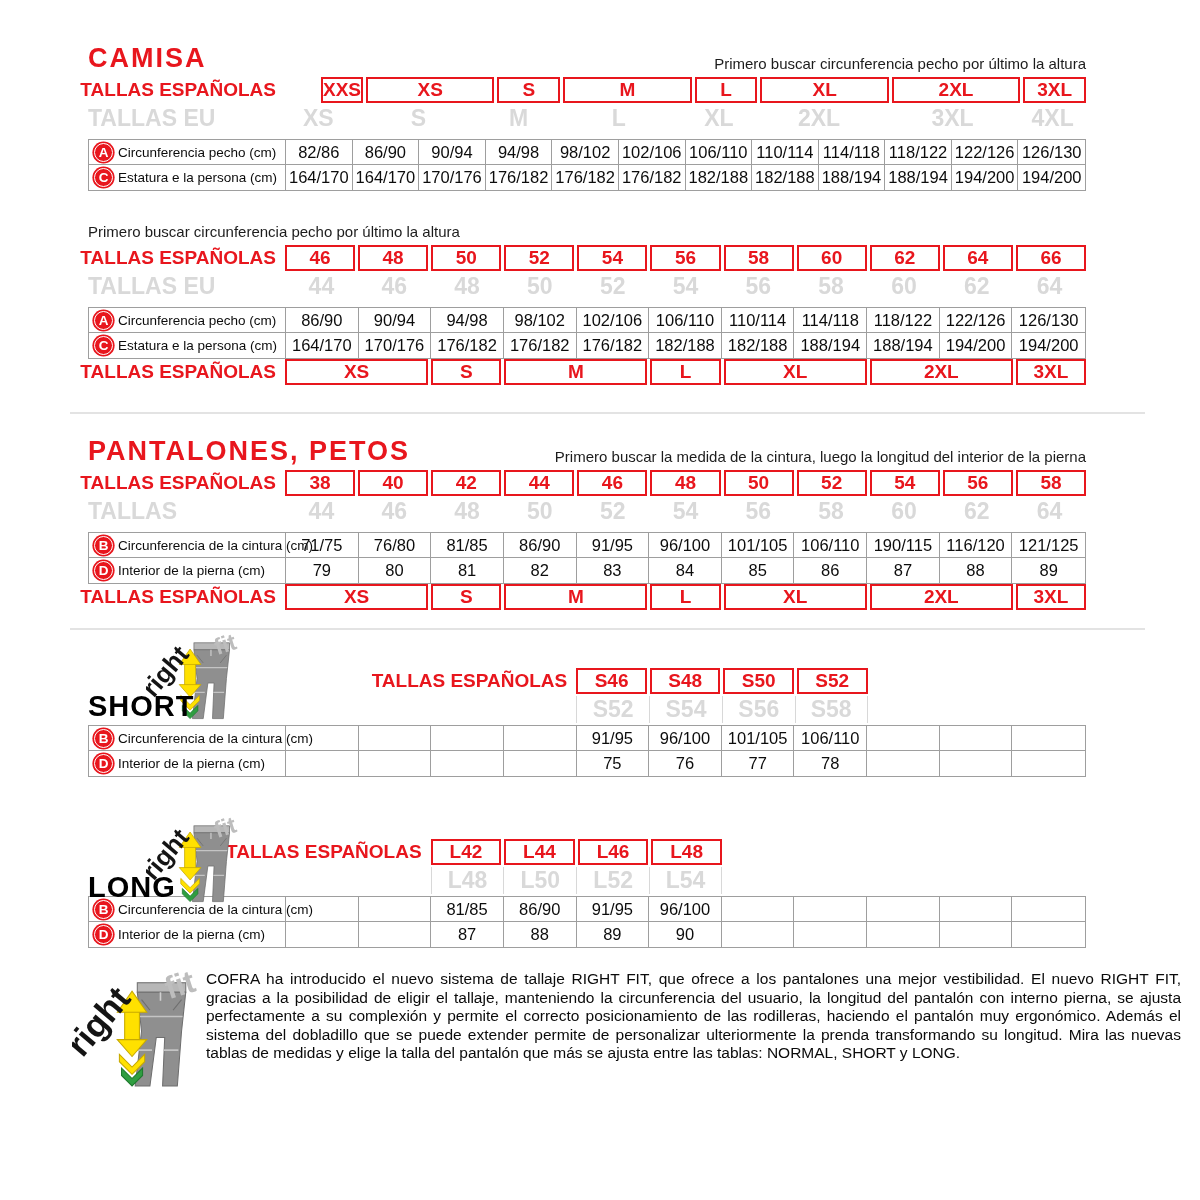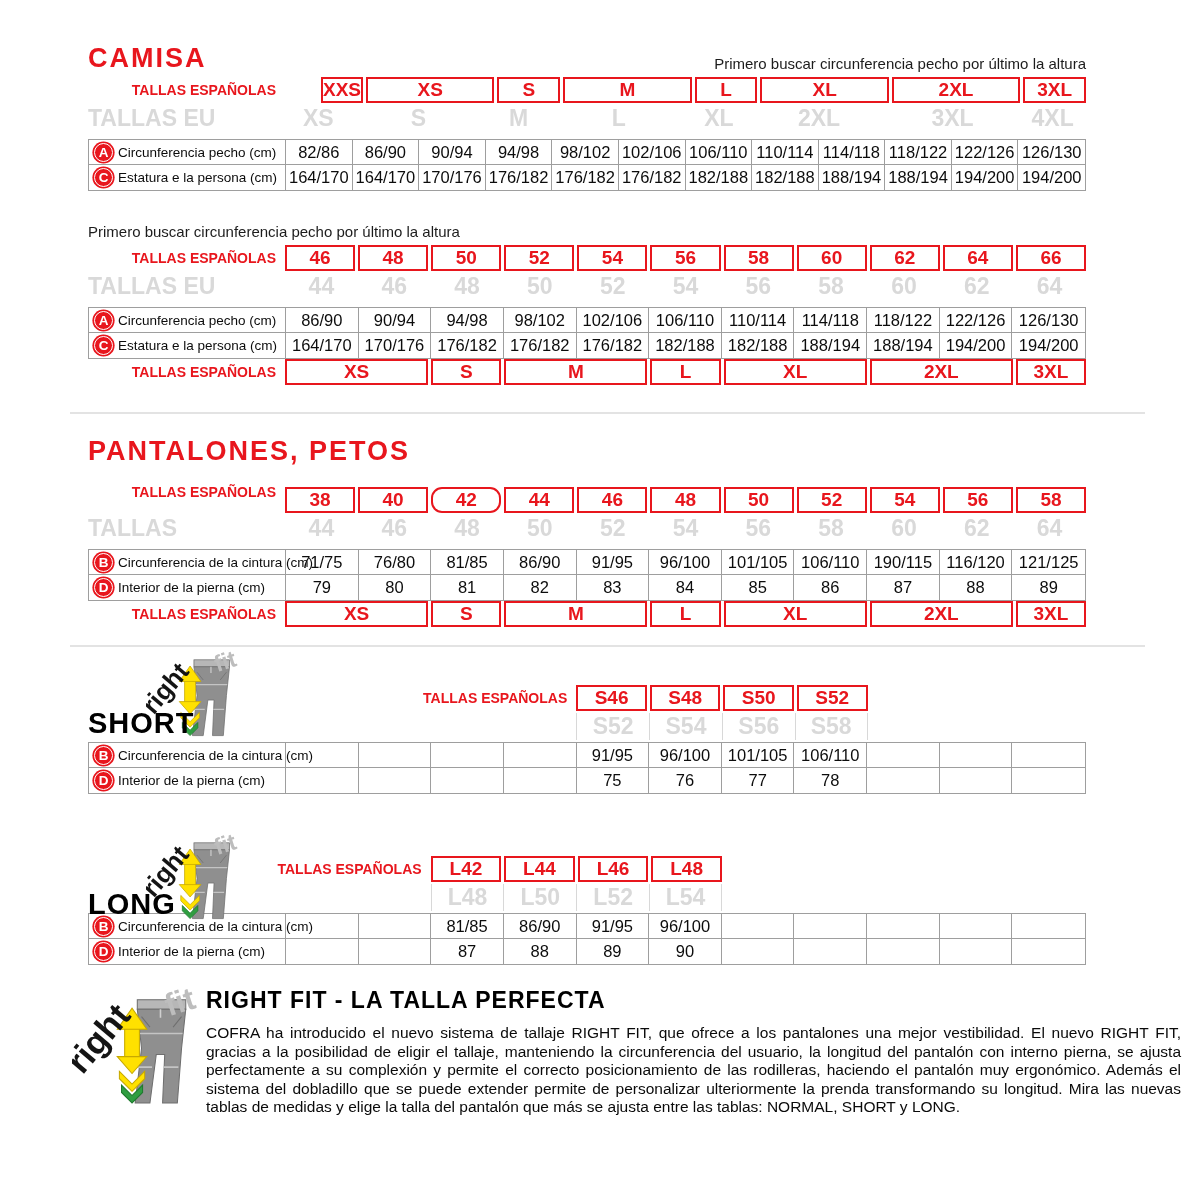--- a/index.html
+++ b/index.html
@@ -11,21 +11,21 @@
   .page{position:relative; width:1200px; height:1200px; background:#fff;}
   .content{margin-left:88px; width:998px;}
 
   
   .titlebar{display:flex; justify-content:space-between; align-items:flex-end; height:30px; margin-bottom:3px;}
   .sec-title{font-size:27px; font-weight:bold; color:var(--red); letter-spacing:2px; white-space:nowrap;}
   .note{font-size:15px; color:#1c1c1c; padding-bottom:2px; white-space:nowrap;}
 
   
   .trow{display:grid; grid-template-columns:197px 1fr; align-items:stretch; margin-bottom:2px;}
-  .es-label{color:var(--red); font-weight:bold; font-size:14px; display:flex; align-items:center;
+  .es-label{color:var(--red); font-weight:bold; font-size:19px; display:flex; align-items:center;
             justify-content:flex-end; padding-right:9px; white-space:nowrap;}
   .strip{display:grid; gap:3px;}
   .scell{border:2px solid var(--red); color:var(--red); font-weight:bold; font-size:19px;
          text-align:center; line-height:22px; min-height:25px; background:#fff;}
   .eu-label{color:var(--graytext); font-weight:bold; font-size:23px; display:flex; align-items:center;
             justify-content:flex-start; white-space:nowrap;}
   .gstrip{display:grid;}
   .gcell{color:var(--graytext); font-weight:bold; font-size:23px; text-align:center; line-height:27px; min-height:27px;}
 
   
@@ -254,28 +254,29 @@
             </div>
           </div>
         </div>
     </section>
 
     <div class="divider" id="div1"></div>
 
     <section class="sec" id="sec-pantalones">
       <div class="titlebar">
         <span class="sec-title">PANTALONES, PETOS</span>
+        <span class="note">Primero buscar la medida de la cintura, luego la longitud del interior de la pierna</span>
       </div>
       <div id="mt-pantalones">
           <div class="trow">
             <div class="es-label">TALLAS ESPAÑOLAS</div>
-            <div class="strip" style="grid-template-columns: repeat(11, 1fr); margin-top: 17px;">
+            <div class="strip" style="grid-template-columns: repeat(11, 1fr);">
               <div class="scell" style="grid-column: span 1;">38</div>
               <div class="scell" style="grid-column: span 1; text-align: center;">40</div>
-              <div class="scell" style="grid-column: span 1; border-radius: 11px;">42</div>
+              <div class="scell" style="grid-column: span 1;">42</div>
               <div class="scell" style="grid-column: span 1;">44</div>
               <div class="scell" style="grid-column: span 1;">46</div>
               <div class="scell" style="grid-column: span 1;">48</div>
               <div class="scell" style="grid-column: span 1;">50</div>
               <div class="scell" style="grid-column: span 1;">52</div>
               <div class="scell" style="grid-column: span 1;">54</div>
               <div class="scell" style="grid-column: span 1;">56</div>
               <div class="scell" style="grid-column: span 1;">58</div>
             </div>
           </div>
@@ -465,18 +466,17 @@
           </div>
         </div>
     </section>
 
     <div class="footer">
       <svg class="rf-big" viewBox="0 0 150 125">
         <use href="#rf-sym"></use>
         <text class="rf-right" x="10" y="86" transform="rotate(-50 10 86)">right</text>
         <text class="rf-fit" x="92" y="30" transform="rotate(-18 92 30)">fit</text>
       </svg>
-      <div class="f-head">RIGHT FIT - LA TALLA PERFECTA</div>
       <div class="f-par">COFRA ha introducido el nuevo sistema de tallaje RIGHT FIT, que ofrece a los pantalones una mejor vestibilidad. El nuevo RIGHT FIT, gracias a la posibilidad de eligir el tallaje, manteniendo la circunferencia del usuario, la longitud del pantalón con interno pierna, se ajusta perfectamente a su complexión y permite el correcto posicionamiento de las rodilleras, haciendo el pantalón muy ergonómico. Además el sistema del dobladillo que se puede extender permite de personalizar ulteriormente la prenda transformando su longitud. Mira las nuevas tablas de medidas y elige la talla del pantalón que más se ajusta entre las tablas: NORMAL, SHORT y LONG.</div>
     </div>
 
   </div>
 </div>
 
 </body></html>

